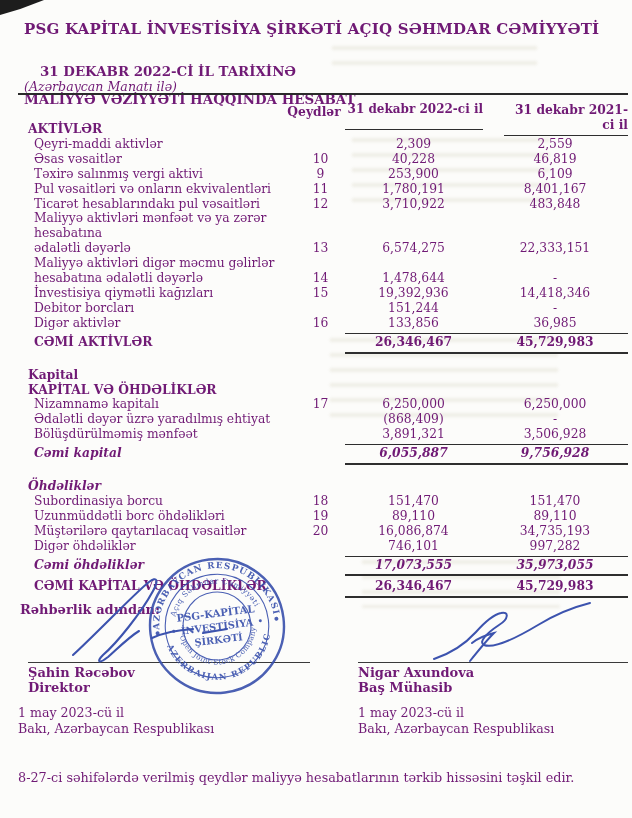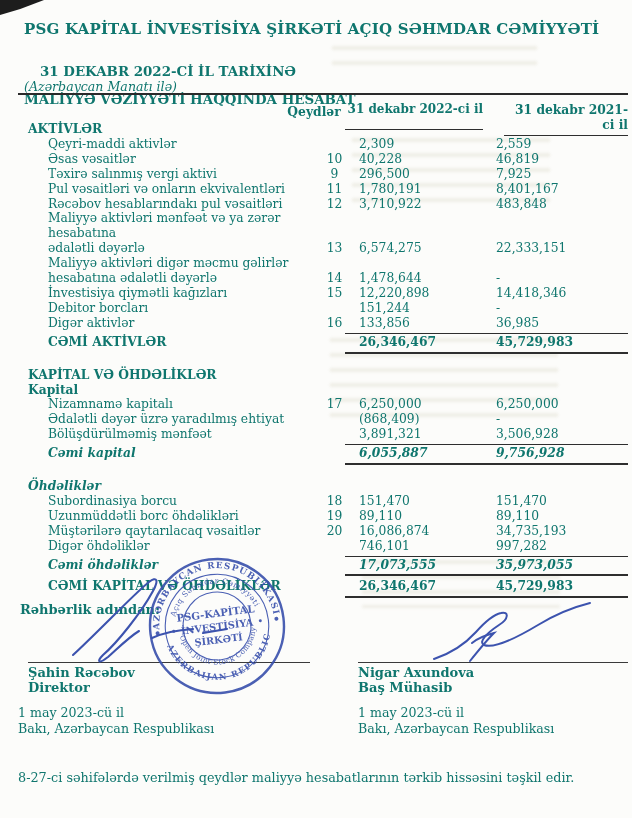--- a/index.html
+++ b/index.html
@@ -1,20 +1,20 @@
 <!DOCTYPE html>
 <html><head>
 <meta charset="utf-8">
 <style>
   html,body{margin:0;padding:0;background:#e8e8e8;}
   .page{
     position:relative;width:632px;height:818px;margin:0 auto;
     background:#fcfcfa;overflow:hidden;
     font-family:"DejaVu Serif","Liberation Serif",serif;
-    color:#0f766e;
+    color:#701a75;
   }
   
   .corner-artifact{position:absolute;left:0;top:0;width:44px;height:15px;background:#1d1d1d;
     clip-path:polygon(0 0,100% 0,46% 60%,0 100%);}
   
   .bleed{position:absolute;opacity:.30;filter:blur(1.6px);pointer-events:none;
     background:repeating-linear-gradient(to bottom, rgba(173,165,130,.55) 0 4px, transparent 4px 15px);}
   .b1{left:332px;top:46px;width:205px;height:30px;}
   .b2{left:352px;top:138px;width:198px;height:66px;}
   .b3{left:330px;top:338px;width:228px;height:86px;}
@@ -32,25 +32,25 @@
   .notes-h{position:absolute;left:283px;top:104px;width:62px;text-align:center;
     font-weight:bold;font-size:12.3px;}
   .y22-h{position:absolute;left:345px;top:102px;width:138px;text-align:right;
     font-weight:bold;font-size:12px;border-bottom:1.6px solid #2e2e2e;padding-bottom:13px;}
   .y21-h{position:absolute;left:504px;top:102px;width:124px;text-align:right;
     font-weight:bold;font-size:12.3px;border-bottom:1.6px solid #2e2e2e;padding-bottom:3px;}
 
   
   #rows{position:absolute;left:0;top:122px;width:632px;}
   .trow{display:grid;grid-template-columns:262px 49px 137px 146px;
-    padding-left:48px;align-items:end;min-height:14.9px;
+    padding-left:34px;align-items:end;min-height:14.9px;
     font-size:12.3px;line-height:14.9px;}
   .trow .c-label{white-space:pre-line;}
   .trow .c-note{text-align:center;}
-  .trow .c-v2022,.trow .c-v2021{text-align:left;}
+  .trow .c-v2022,.trow .c-v2021{text-align:center;}
   .trow.section,.trow.subsection{padding-left:28px;font-weight:bold;}
   .trow.subsection-italic{padding-left:28px;font-weight:bold;font-style:italic;}
   .trow.total{font-weight:bold;}
   .trow.total-italic{font-weight:bold;font-style:italic;}
   .vrule{height:0;margin:2px 0 1px 345px;width:283px;border-top:1.3px solid #2e2e2e;}
   .vrule.thick{border-top-width:2px;margin-top:2px;margin-bottom:3px;}
   .spacer{height:11px;}
 
   
   .sig{position:absolute;left:0;top:555px;width:632px;height:263px;}
@@ -105,31 +105,31 @@
       </div>
       <div class="trow item">
         <span class="c-label">Əsas vəsaitlər</span>
         <span class="c-note">10</span>
         <span class="c-v2022">40,228</span>
         <span class="c-v2021">46,819</span>
       </div>
       <div class="trow item">
         <span class="c-label">Təxirə salınmış vergi aktivi</span>
         <span class="c-note">9</span>
-        <span class="c-v2022">296,500</span>
-        <span class="c-v2021">7,925</span>
+        <span class="c-v2022">253,900</span>
+        <span class="c-v2021">6,109</span>
       </div>
       <div class="trow item">
         <span class="c-label">Pul vəsaitləri və onların ekvivalentləri</span>
         <span class="c-note">11</span>
         <span class="c-v2022">1,780,191</span>
         <span class="c-v2021">8,401,167</span>
       </div>
       <div class="trow item">
-        <span class="c-label">Rəcəbov hesablarındakı pul vəsaitləri</span>
+        <span class="c-label">Ticarət hesablarındakı pul vəsaitləri</span>
         <span class="c-note">12</span>
         <span class="c-v2022">3,710,922</span>
         <span class="c-v2021">483,848</span>
       </div>
       <div class="trow item">
         <span class="c-label">Maliyyə aktivləri mənfəət və ya zərər hesabatına
 ədalətli dəyərlə</span>
         <span class="c-note">13</span>
         <span class="c-v2022">6,574,275</span>
         <span class="c-v2021">22,333,151</span>
@@ -137,21 +137,21 @@
       <div class="trow item">
         <span class="c-label">Maliyyə aktivləri digər məcmu gəlirlər
 hesabatına ədalətli dəyərlə</span>
         <span class="c-note">14</span>
         <span class="c-v2022">1,478,644</span>
         <span class="c-v2021">-</span>
       </div>
       <div class="trow item">
         <span class="c-label">İnvestisiya qiymətli kağızları</span>
         <span class="c-note">15</span>
-        <span class="c-v2022">12,220,898</span>
+        <span class="c-v2022">19,392,936</span>
         <span class="c-v2021">14,418,346</span>
       </div>
       <div class="trow item">
         <span class="c-label">Debitor borcları</span>
         <span class="c-note"></span>
         <span class="c-v2022">151,244</span>
         <span class="c-v2021">-</span>
       </div>
       <div class="trow item">
         <span class="c-label">Digər aktivlər</span>
@@ -161,25 +161,25 @@
       </div>
       <div class="vrule"></div>
       <div class="trow total">
         <span class="c-label">CƏMİ AKTİVLƏR</span>
         <span class="c-note"></span>
         <span class="c-v2022">26,346,467</span>
         <span class="c-v2021">45,729,983</span>
       </div>
       <div class="vrule thick"></div>
       <div class="spacer"></div>
+      <div class="trow subsection">
+        <span class="c-label">Kapital</span>
+      </div>
       <div class="trow section">
         <span class="c-label">KAPİTAL VƏ ÖHDƏLİKLƏR</span>
-      </div>
-      <div class="trow subsection">
-        <span class="c-label">Kapital</span>
       </div>
       <div class="trow item">
         <span class="c-label">Nizamnamə kapitalı</span>
         <span class="c-note">17</span>
         <span class="c-v2022">6,250,000</span>
         <span class="c-v2021">6,250,000</span>
       </div>
       <div class="trow item">
         <span class="c-label">Ədalətli dəyər üzrə yaradılmış ehtiyat</span>
         <span class="c-note"></span>

